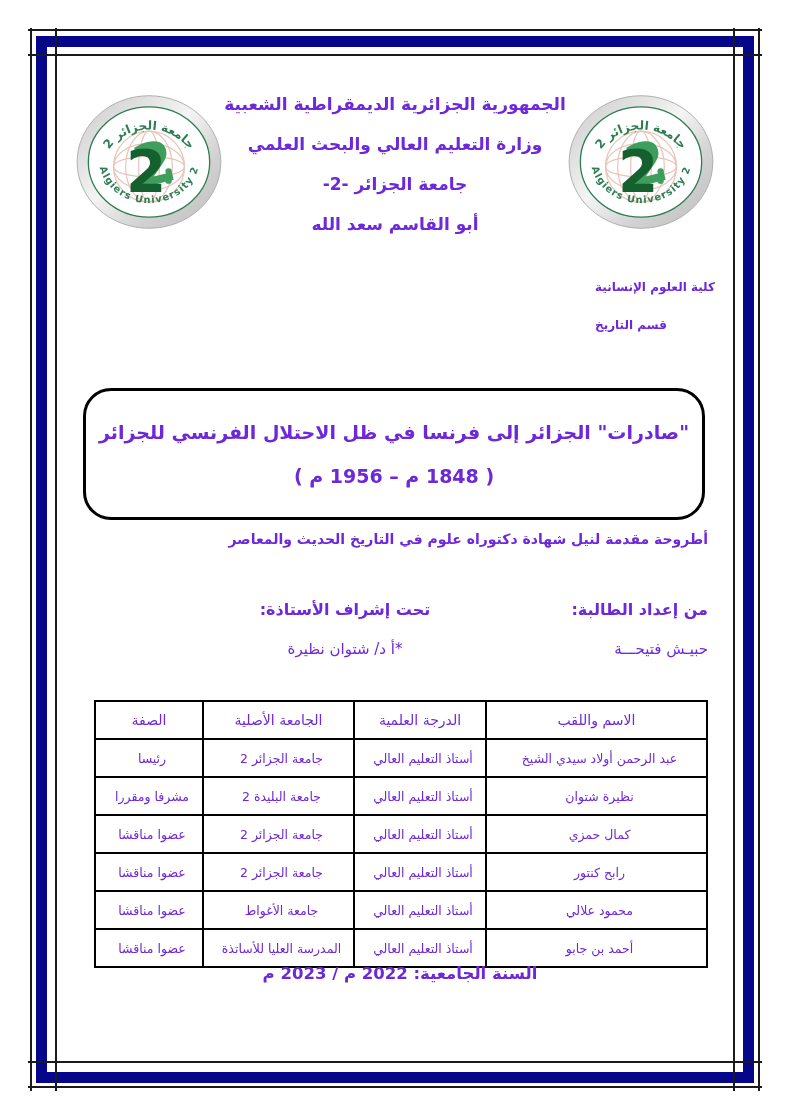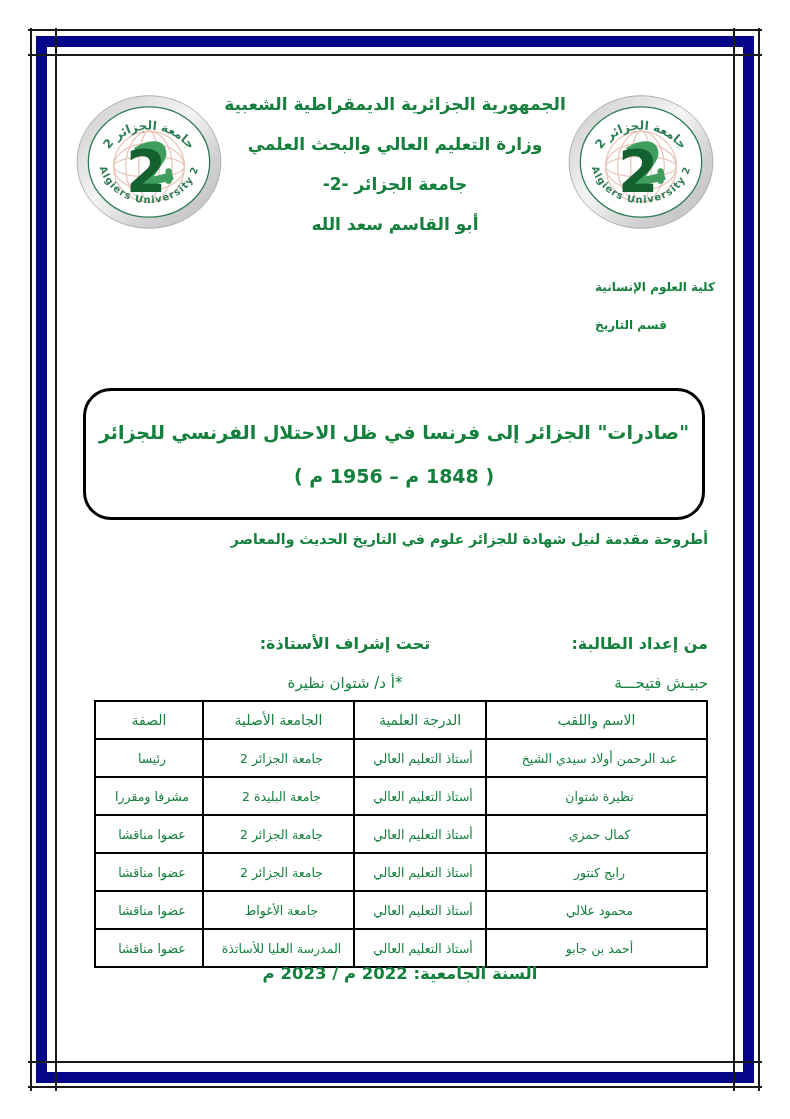--- a/index.html
+++ b/index.html
@@ -1,18 +1,18 @@
 <!DOCTYPE html>
 <html lang="ar" dir="rtl"><head>
 <meta charset="utf-8">
 <style>
   html,body{margin:0;padding:0;background:#ffffff;}
   .page{
     position:relative;width:790px;height:1119px;background:#ffffff;
-    font-family:"DejaVu Sans",sans-serif;color:#15803d;overflow:hidden;direction:rtl;
+    font-family:"DejaVu Sans",sans-serif;color:#6d28d9;overflow:hidden;direction:rtl;
   }
   
   .thin{position:absolute;background:#1a1a1a;}
   .h-line{left:28px;width:734px;height:2px;}
   .v-line{top:28px;height:1063px;width:2px;}
   .navy-frame{
     position:absolute;left:36px;top:36px;width:718px;height:1047px;
     border:11px solid #06068b;box-sizing:border-box;
   }
   
@@ -36,21 +36,21 @@
     gap:22px;text-align:center;
   }
   .title-main{font-weight:700;font-size:19px;}
   .title-period{font-weight:700;font-size:19px;letter-spacing:1px;}
   .thesis-note{
     position:absolute;right:82px;top:531px;font-weight:700;font-size:14px;
   }
   
   .prepared-block{position:absolute;right:82px;top:600px;text-align:right;}
   .supervisor-block{position:absolute;left:245px;width:200px;top:600px;text-align:center;}
-  .as-label{font-weight:700;font-size:16px;margin-top:34px;}
+  .as-label{font-weight:700;font-size:16px;}
   .as-name{font-weight:400;font-size:15px;margin-top:21px;}
   
   .committee{
     position:absolute;left:94px;top:700px;width:612px;
     border-collapse:collapse;table-layout:fixed;direction:rtl;
   }
   .committee th,.committee td{
     border:2px solid #000;text-align:center;vertical-align:middle;
     height:36px;padding:0 2px;overflow:hidden;white-space:nowrap;
   }
@@ -128,21 +128,21 @@
   <div class="faculty-block">
     <div>كلية العلوم الإنسانية</div>
     <div>قسم التاريخ</div>
   </div>
 
   <div class="title-box">
     <div class="title-main">"صادرات" الجزائر إلى فرنسا في ظل الاحتلال الفرنسي للجزائر</div>
     <div class="title-period">( 1848 م – 1956 م )</div>
   </div>
 
-  <div class="thesis-note">أطروحة مقدمة لنيل شهادة للجزائر علوم في التاريخ الحديث والمعاصر</div>
+  <div class="thesis-note">أطروحة مقدمة لنيل شهادة دكتوراه علوم في التاريخ الحديث والمعاصر</div>
 
   <div class="prepared-block">
     <div class="as-label">من إعداد الطالبة:</div>
     <div class="as-name">حبيـش فتيحـــة</div>
   </div>
 
   <div class="supervisor-block">
     <div class="as-label">تحت إشراف الأستاذة:</div>
     <div class="as-name">*أ د/ شتوان نظيرة</div>
   </div>

